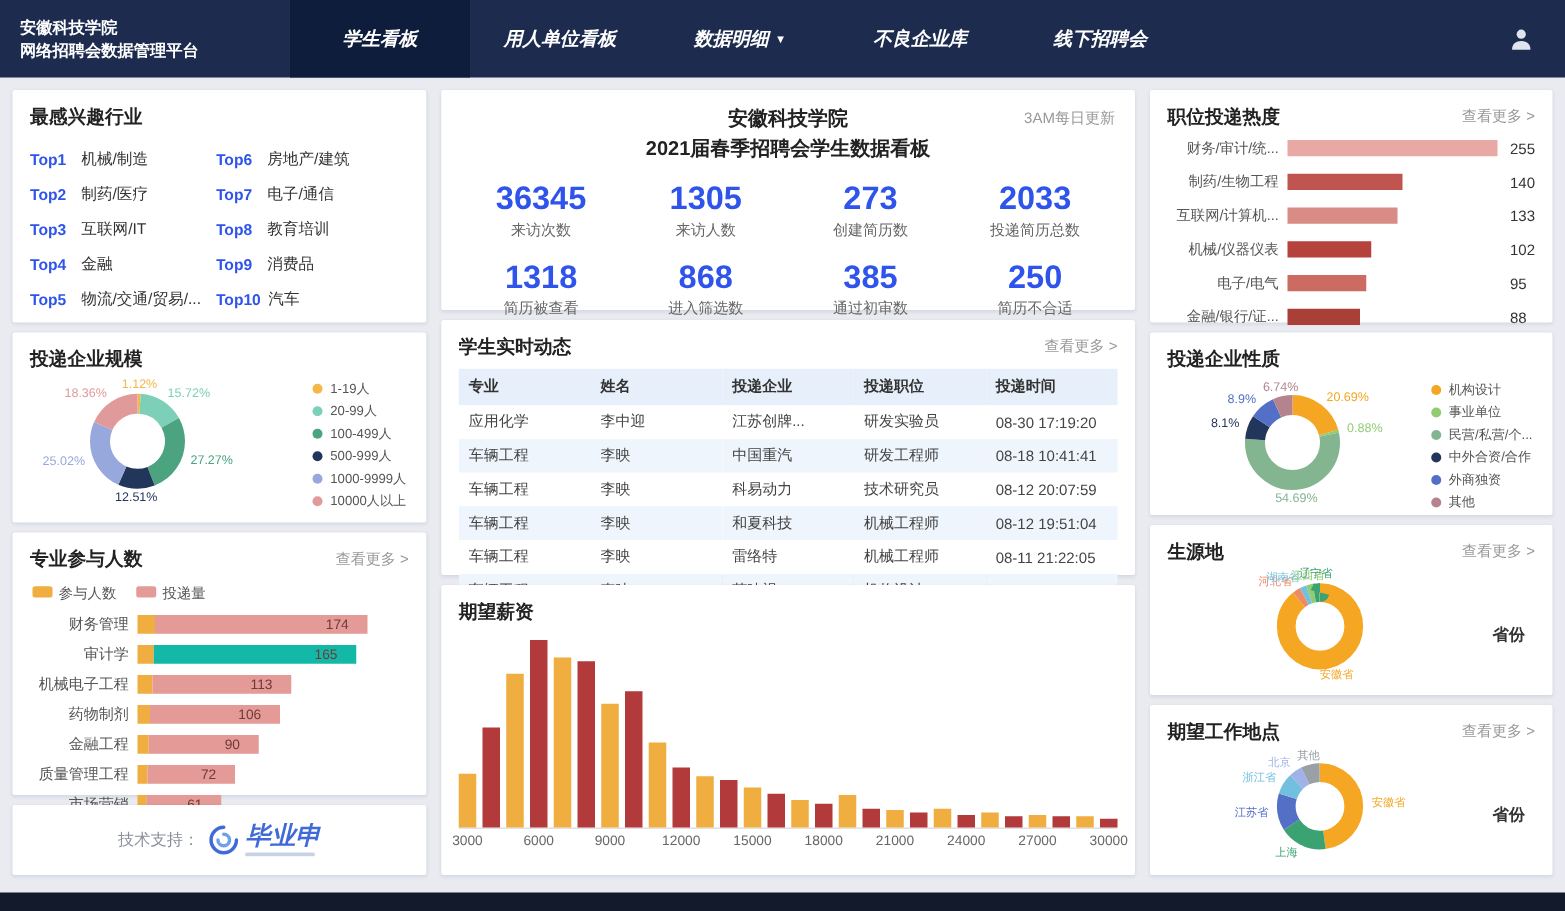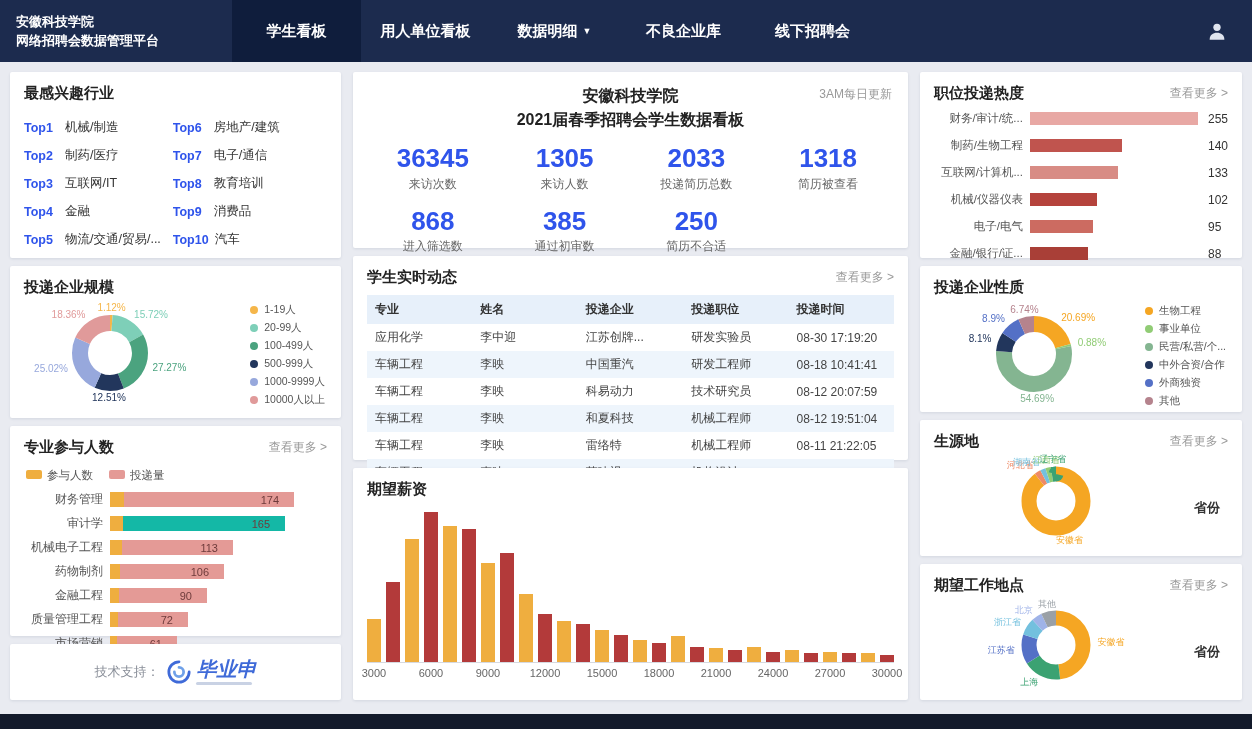--- a/index.html
+++ b/index.html
@@ -3,21 +3,21 @@
 <meta charset="utf-8">
 <style>
   *{margin:0;padding:0;box-sizing:border-box;}
   html,body{width:1252px;height:729px;}
   body{font-family:"Liberation Sans","DejaVu Sans",sans-serif;background:#e9ebf1;color:#333;overflow:hidden;}
   .page{width:1252px;height:729px;display:flex;flex-direction:column;}
   
   .nav{height:62px;flex:0 0 62px;background:#1c2b4e;display:flex;align-items:stretch;color:#fff;}
   .logo{width:232px;padding:8px 16px;display:flex;flex-direction:column;justify-content:center;font-size:13px;font-weight:bold;line-height:1.5;}
   .nav-items{display:flex;}
-  .nav-item{width:129px;display:flex;align-items:center;justify-content:center;font-size:15px;font-weight:bold;color:#fff;text-decoration:none;cursor:pointer;}
+  .nav-item{width:144px;display:flex;align-items:center;justify-content:center;font-size:15px;font-weight:bold;color:#fff;text-decoration:none;cursor:pointer;font-style:italic;}
   .nav-item.active{background:#0f1d3c;}
   .caret{font-size:9px;margin-left:5px;}
   .nav-right{margin-left:auto;display:flex;align-items:center;padding-right:24px;}
   .user-btn{background:none;border:none;cursor:pointer;display:flex;align-items:center;}
   
   .main{flex:1;display:flex;gap:12px;padding:10px 10px 0 10px;align-items:flex-start;}
   .col{display:flex;flex-direction:column;gap:8px;}
   .col-left{width:360px;}
   .col-center{width:563px;}
   .col-right{width:337px;}
@@ -316,20 +316,24 @@
         <div class="ov-title">安徽科技学院</div>
         <div class="ov-title">2021届春季招聘会学生数据看板</div>
         <div class="stats-grid" id="stats-grid">
             <div class="stat-cell">
               <div class="stat-value">36345</div>
               <div class="stat-label">来访次数</div>
             </div>
             <div class="stat-cell">
               <div class="stat-value">1305</div>
               <div class="stat-label">来访人数</div>
+            </div>
+            <div class="stat-cell">
+              <div class="stat-value">273</div>
+              <div class="stat-label">创建简历数</div>
             </div>
             <div class="stat-cell">
               <div class="stat-value">2033</div>
               <div class="stat-label">投递简历总数</div>
             </div>
             <div class="stat-cell">
               <div class="stat-value">1318</div>
               <div class="stat-label">简历被查看</div>
             </div>
             <div class="stat-cell">
@@ -529,21 +533,21 @@
                 <text x="127.2" y="21.2" fill="#f5a623" font-size="10" text-anchor="start" dominant-baseline="middle">20.69%</text>
                 <text x="143.7" y="46.2" fill="#91cc75" font-size="10" text-anchor="start" dominant-baseline="middle">0.88%</text>
                 <text x="103.1" y="101.9" fill="#84b591" font-size="10" text-anchor="middle" dominant-baseline="middle">54.69%</text>
                 <text x="57.5" y="42.3" fill="#22365c" font-size="10" text-anchor="end" dominant-baseline="middle">8.1%</text>
                 <text x="70.9" y="22.7" fill="#5470c6" font-size="10" text-anchor="end" dominant-baseline="middle">8.9%</text>
                 <text x="90.5" y="13.0" fill="#b5838d" font-size="10" text-anchor="middle" dominant-baseline="middle">6.74%</text>
               </svg></div>
           <div class="legend-col" id="nature-legend">
               <div class="lg-item">
                 <span class="lg-dot" style="background: rgb(245, 166, 35);"></span>
-                <span class="lg-label">生物工程</span>
+                <span class="lg-label">机构设计</span>
               </div>
               <div class="lg-item">
                 <span class="lg-dot" style="background: rgb(145, 204, 117);"></span>
                 <span class="lg-label">事业单位</span>
               </div>
               <div class="lg-item">
                 <span class="lg-dot" style="background: rgb(132, 181, 145);"></span>
                 <span class="lg-label">民营/私营/个...</span>
               </div>
               <div class="lg-item">

